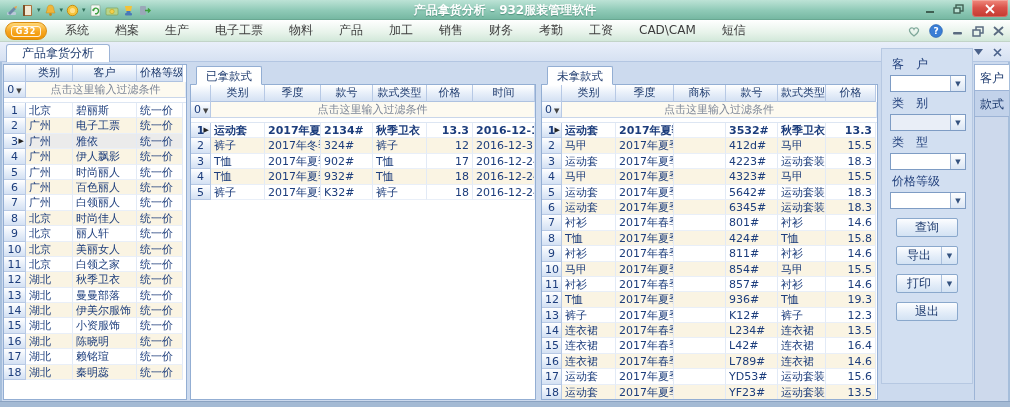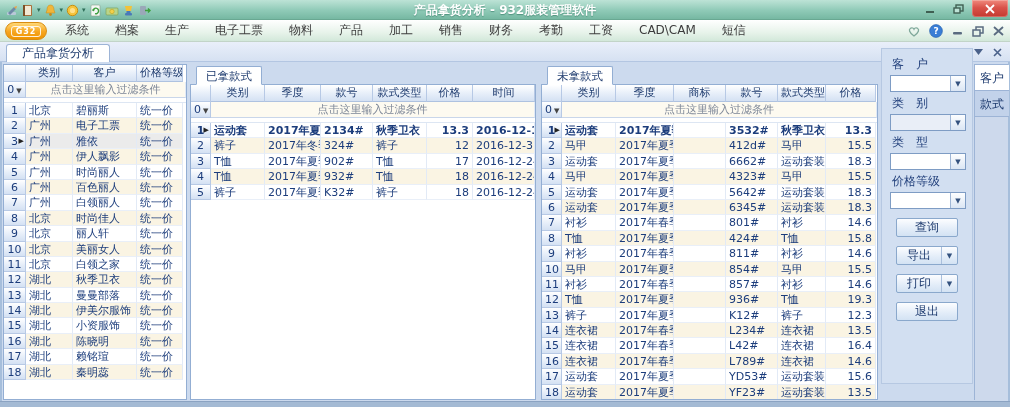--- a/index.html
+++ b/index.html
@@ -478,21 +478,21 @@
           <div class="g-cell datac" style="width: 52px;"></div>
           <div class="g-cell datac" style="width: 52px;">412d#</div>
           <div class="g-cell datac" style="width: 48px;">马甲</div>
           <div class="g-cell datac al-r" style="width: 50px;">15.5</div>
         </div>
         <div class="g-row">
           <div class="g-cell gutter" style="width: 20px;">3</div>
           <div class="g-cell datac" style="width: 54px;">运动套</div>
           <div class="g-cell datac" style="width: 58px;">2017年夏季</div>
           <div class="g-cell datac" style="width: 52px;"></div>
-          <div class="g-cell datac" style="width: 52px;">6662#</div>
+          <div class="g-cell datac" style="width: 52px;">4223#</div>
           <div class="g-cell datac" style="width: 48px;">运动套装</div>
           <div class="g-cell datac al-r" style="width: 50px;">18.3</div>
         </div>
         <div class="g-row row-even">
           <div class="g-cell gutter" style="width: 20px;">4</div>
           <div class="g-cell datac" style="width: 54px;">马甲</div>
           <div class="g-cell datac" style="width: 58px;">2017年夏季</div>
           <div class="g-cell datac" style="width: 52px;"></div>
           <div class="g-cell datac" style="width: 52px;">4323#</div>
           <div class="g-cell datac" style="width: 48px;">马甲</div>

